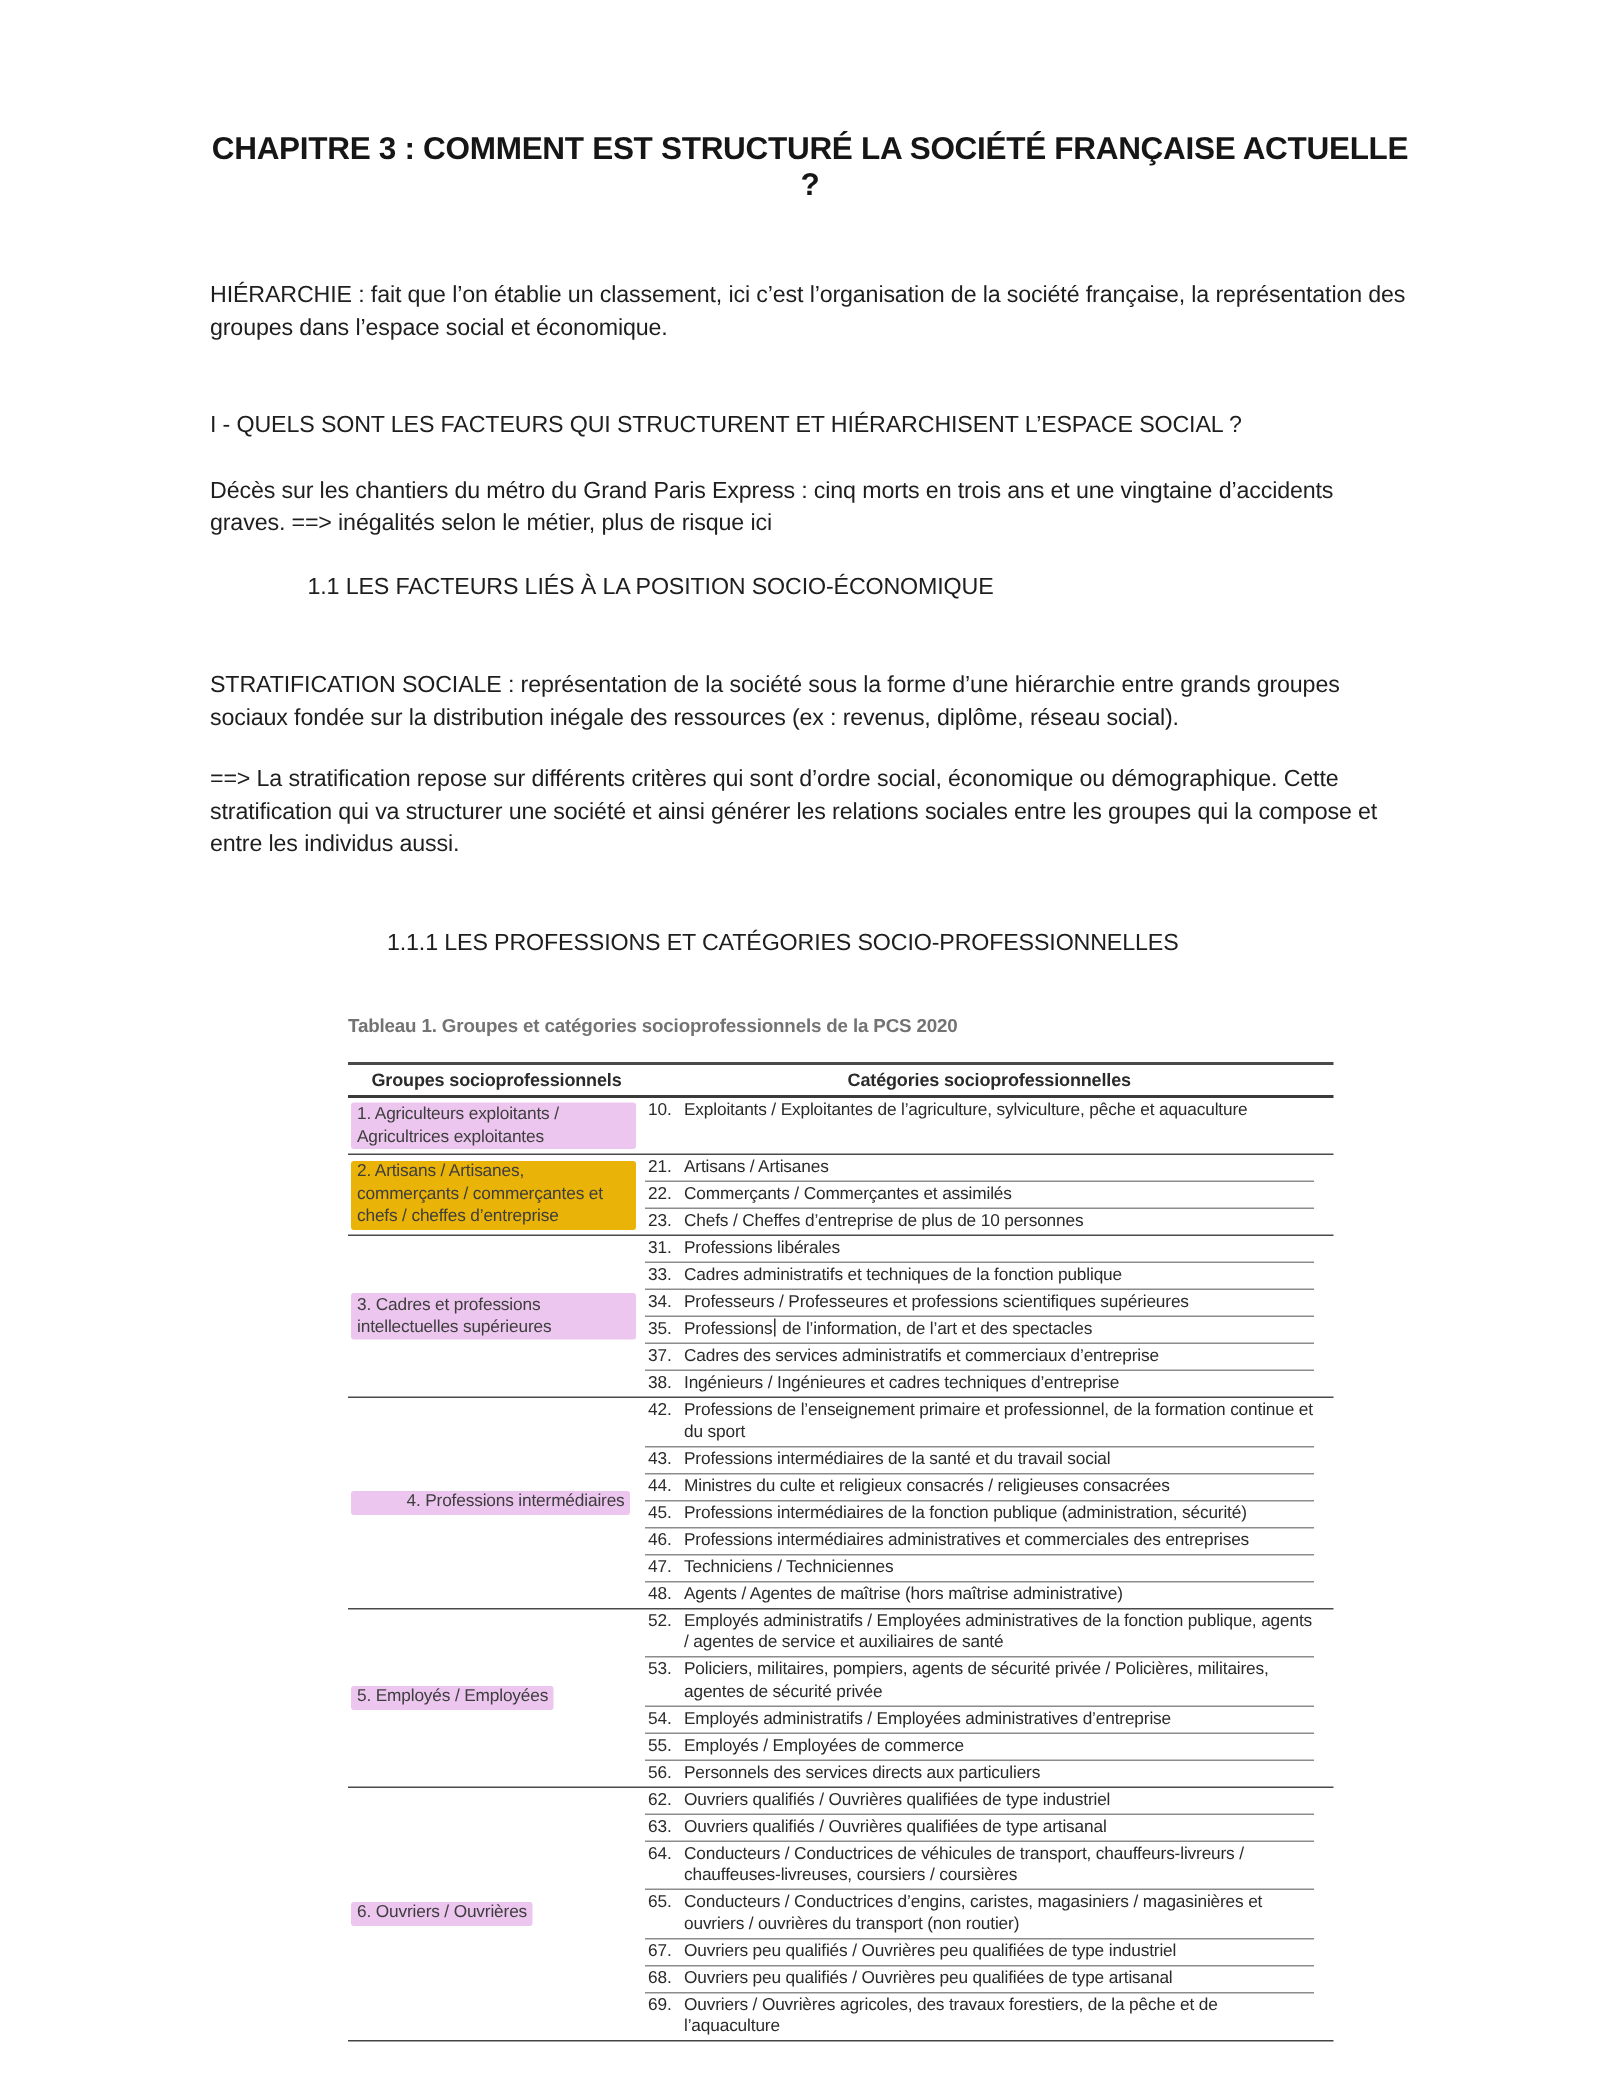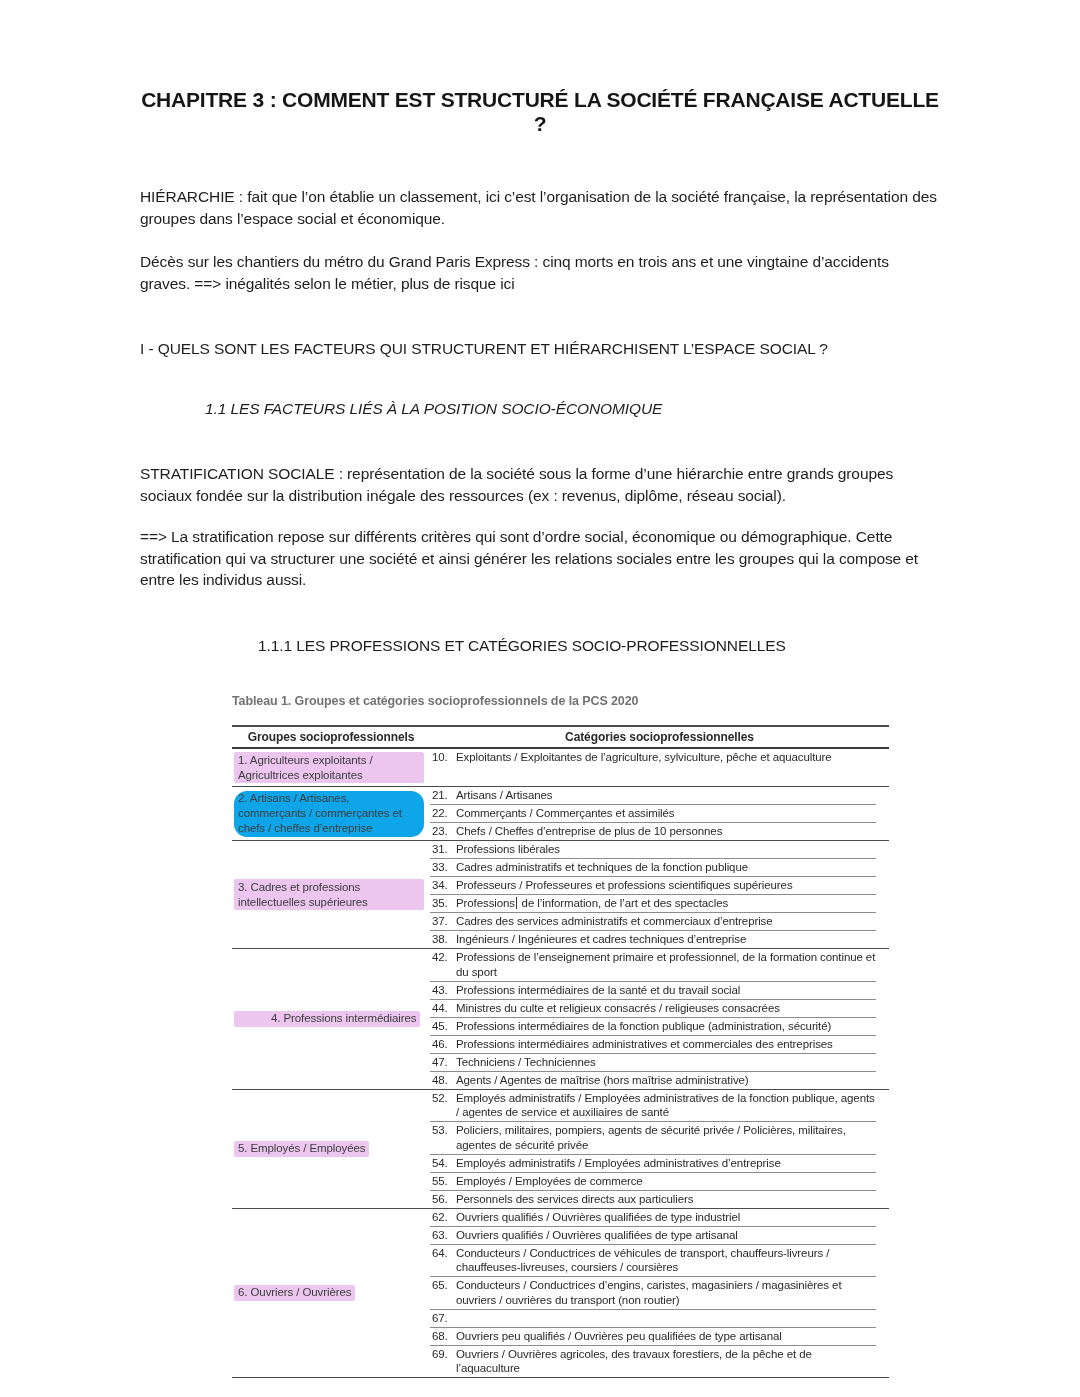--- a/index.html
+++ b/index.html
@@ -24,21 +24,21 @@
   }
   .para {
     font-size: 15.5px;
     line-height: 21.5px;
     letter-spacing: -0.1px;
     color: #1e1e1e;
   }
   .p-hierarchie   { margin-top: 50px; }
   .p-deces        { margin-top: 22px; }
   .h-section      { margin-top: 44px; }
-  .h-sub11        { margin-top: 38px; padding-left: 65px; font-style: italic; }
+  .h-sub11        { margin-top: 21px; padding-left: 65px; }
   .p-strat        { margin-top: 44px; }
   .p-strat2       { margin-top: 20px; }
   .h-sub111       { margin-top: 44px; padding-left: 118px; }
 
   .tbl-caption {
     margin-top: 38px;
     margin-left: 92px;
     font-size: 12.5px;
     font-weight: bold;
     letter-spacing: -0.1px;
@@ -100,23 +100,23 @@
 </style>
 </head>
 <body>
 
 <div class="page">
 
   <h1 class="doc-title">CHAPITRE 3 : COMMENT EST STRUCTURÉ LA SOCIÉTÉ FRANÇAISE ACTUELLE ?</h1>
 
   <p class="para p-hierarchie">HIÉRARCHIE : fait que l’on établie un classement, ici c’est l’organisation de la société française, la représentation des groupes dans l’espace social et économique.</p>
 
+  <p class="para h-section">I - QUELS SONT LES FACTEURS QUI STRUCTURENT ET HIÉRARCHISENT L’ESPACE SOCIAL ?</p>
+
   <p class="para p-deces">Décès sur les chantiers du métro du Grand Paris Express : cinq morts en trois ans et une vingtaine d’accidents graves. ==&gt; inégalités selon le métier, plus de risque ici</p>
-
-  <p class="para h-section">I - QUELS SONT LES FACTEURS QUI STRUCTURENT ET HIÉRARCHISENT L’ESPACE SOCIAL ?</p>
 
   <p class="para h-sub11">1.1 LES FACTEURS LIÉS À LA POSITION SOCIO-ÉCONOMIQUE</p>
 
   <p class="para p-strat">STRATIFICATION SOCIALE : représentation de la société sous la forme d’une hiérarchie entre grands groupes sociaux fondée sur la distribution inégale des ressources (ex : revenus, diplôme, réseau social).</p>
 
   <p class="para p-strat2">==&gt; La stratification repose sur différents critères qui sont d’ordre social, économique ou démographique. Cette stratification qui va structurer une société et ainsi générer les relations sociales entre les groupes qui la compose et entre les individus aussi.</p>
 
   <p class="para h-sub111">1.1.1 LES PROFESSIONS ET CATÉGORIES SOCIO-PROFESSIONNELLES</p>
 
   <p class="tbl-caption">Tableau 1. Groupes et catégories socioprofessionnels de la PCS 2020</p>
@@ -133,21 +133,21 @@
           </div>
           <div class="cats">
             <div class="cat">
               <span class="num">10.</span>
               <span class="ctext">Exploitants / Exploitantes de l’agriculture, sylviculture, pêche et aquaculture</span>
             </div>
           </div>
         </div>
         <div class="tgroup">
           <div class="gcell">
-            <span class="hl" style="background: #0ea5e9; border-radius: 13px;">2. Artisans / Artisanes, commerçants / commerçantes et chefs / cheffes d’entreprise</span>
+            <span class="hl" style="background: #eab308;">2. Artisans / Artisanes, commerçants / commerçantes et chefs / cheffes d’entreprise</span>
           </div>
           <div class="cats">
             <div class="cat">
               <span class="num">21.</span>
               <span class="ctext">Artisans / Artisanes</span>
             </div>
             <div class="cat">
               <span class="num">22.</span>
               <span class="ctext">Commerçants / Commerçantes et assimilés</span>
             </div>
@@ -266,20 +266,21 @@
             <div class="cat">
               <span class="num">64.</span>
               <span class="ctext">Conducteurs / Conductrices de véhicules de transport, chauffeurs-livreurs / chauffeuses-livreuses, coursiers / coursières</span>
             </div>
             <div class="cat">
               <span class="num">65.</span>
               <span class="ctext">Conducteurs / Conductrices d’engins, caristes, magasiniers / magasinières et ouvriers / ouvrières du transport (non routier)</span>
             </div>
             <div class="cat">
               <span class="num">67.</span>
+              <span class="ctext">Ouvriers peu qualifiés / Ouvrières peu qualifiées de type industriel</span>
             </div>
             <div class="cat">
               <span class="num">68.</span>
               <span class="ctext">Ouvriers peu qualifiés / Ouvrières peu qualifiées de type artisanal</span>
             </div>
             <div class="cat">
               <span class="num">69.</span>
               <span class="ctext">Ouvriers / Ouvrières agricoles, des travaux forestiers, de la pêche et de l’aquaculture</span>
             </div>
           </div>

